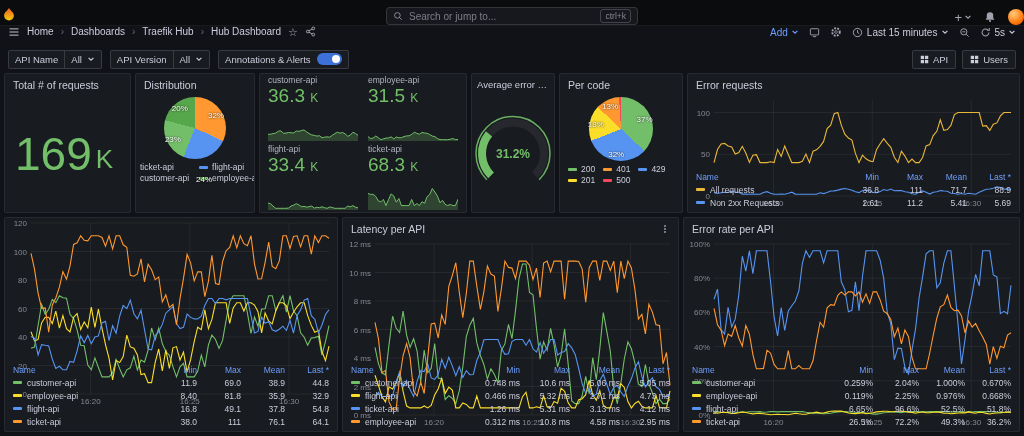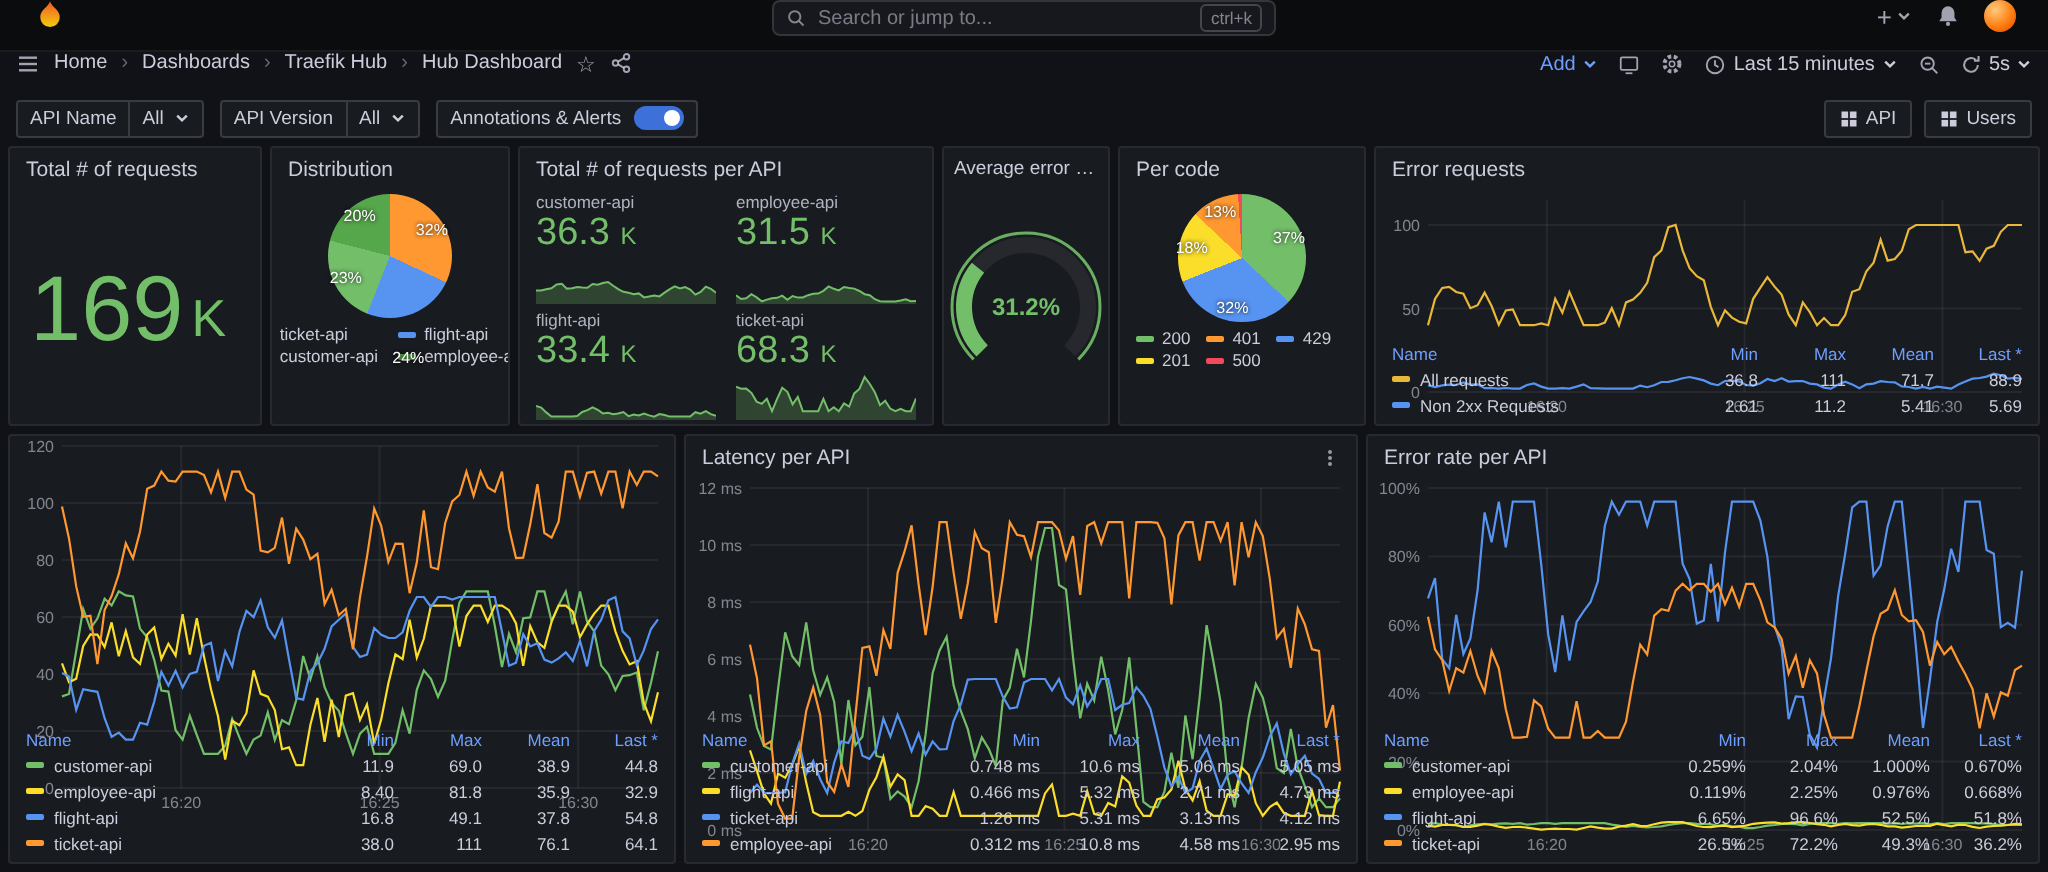--- a/index.html
+++ b/index.html
@@ -4,21 +4,21 @@
 <style>
   *{box-sizing:border-box;margin:0;padding:0}
   html,body{width:1024px;height:436px;overflow:hidden}
   body{background:#111217;font-family:"Liberation Sans","DejaVu Sans",sans-serif;color:#ccccdc}
   svg{display:block}
   svg text{font-family:"Liberation Sans","DejaVu Sans",sans-serif}
   .ic{color:rgba(204,204,220,.78);display:inline-flex;align-items:center;justify-content:center}
 
   
   .topnav{height:26px;background:#0b0c0e;border-bottom:1px solid rgba(204,204,220,.08);
-    display:flex;align-items:flex-start;padding:0 16px;position:relative}
+    display:flex;align-items:flex-end;padding:0 0;position:relative}
   .logo{width:18px;height:18px}
   .searchbox{position:absolute;left:50%;transform:translateX(-50%);width:252px;height:18px;
     background:#17181d;border:1px solid rgba(204,204,220,.16);border-radius:4px;
     display:flex;align-items:center;gap:6px;padding:0 6px}
   .searchbox input{flex:1;background:transparent;border:0;outline:none;color:#ccccdc;font-size:10px}
   .searchbox input::placeholder{color:rgba(204,204,220,.55)}
   .kbd{font-size:8.5px;color:rgba(204,204,220,.6);border:1px solid rgba(204,204,220,.25);
     border-radius:3px;padding:0 4px;line-height:12px}
   .nav-right{margin-left:auto;display:flex;align-items:center;gap:12px}
   .plus-group{display:flex;align-items:center;gap:2px;color:rgba(204,204,220,.8);font-size:13px}
@@ -283,23 +283,20 @@
               <span class="pl-item"><span class="dot" style="background:#FF9830"></span>ticket-api</span>
               <span class="pl-item"><span class="dot" style="background:#5794F2"></span>flight-api</span>
               <span class="pl-item"><span class="dot" style="background:#73BF69"></span>customer-api</span>
               <span class="pl-item"><span class="dot" style="background:#56A64B"></span>employee-api</span>
             </div>
         </div>
       </div>
     </div>
 
     <div class="panel" style="flex:0 0 208px">
-      <div class="phead">
-          <span>Total # of requests per API</span>
-        </div>
       <div class="pbody">
         <div class="stats-grid">
             <div class="stat-cell">
        <div class="stat-label">customer-api</div>
        <div class="stat-value">36.3 <span class="su">K</span></div>
        <div class="stat-spark" style="height: 13px;">
                 <svg width="90" height="13">
                   <polygon points="0,13 0.0,6.3 2.6,6.2 5.1,5.6 7.7,5.1 10.3,3.2 12.9,2.9 15.4,5.3 18.0,5.1 20.6,4.5 23.1,4.8 25.7,4.9 28.3,3.0 30.9,3.4 33.4,2.5 36.0,2.0 38.6,3.9 41.1,5.6 43.7,6.9 46.3,7.4 48.9,8.1 51.4,7.7 54.0,9.7 56.6,9.2 59.1,8.8 61.7,9.2 64.3,7.3 66.9,5.6 69.4,4.2 72.0,5.2 74.6,4.5 77.1,5.8 79.7,8.3 82.3,7.0 84.9,4.3 87.4,5.4 90.0,7.4 90,13" fill="rgba(115,191,105,.25)"></polygon>
                   <polyline points="0.0,6.3 2.6,6.2 5.1,5.6 7.7,5.1 10.3,3.2 12.9,2.9 15.4,5.3 18.0,5.1 20.6,4.5 23.1,4.8 25.7,4.9 28.3,3.0 30.9,3.4 33.4,2.5 36.0,2.0 38.6,3.9 41.1,5.6 43.7,6.9 46.3,7.4 48.9,8.1 51.4,7.7 54.0,9.7 56.6,9.2 59.1,8.8 61.7,9.2 64.3,7.3 66.9,5.6 69.4,4.2 72.0,5.2 74.6,4.5 77.1,5.8 79.7,8.3 82.3,7.0 84.9,4.3 87.4,5.4 90.0,7.4" fill="none" stroke="#73BF69" stroke-width="1"></polyline>
                 </svg>

